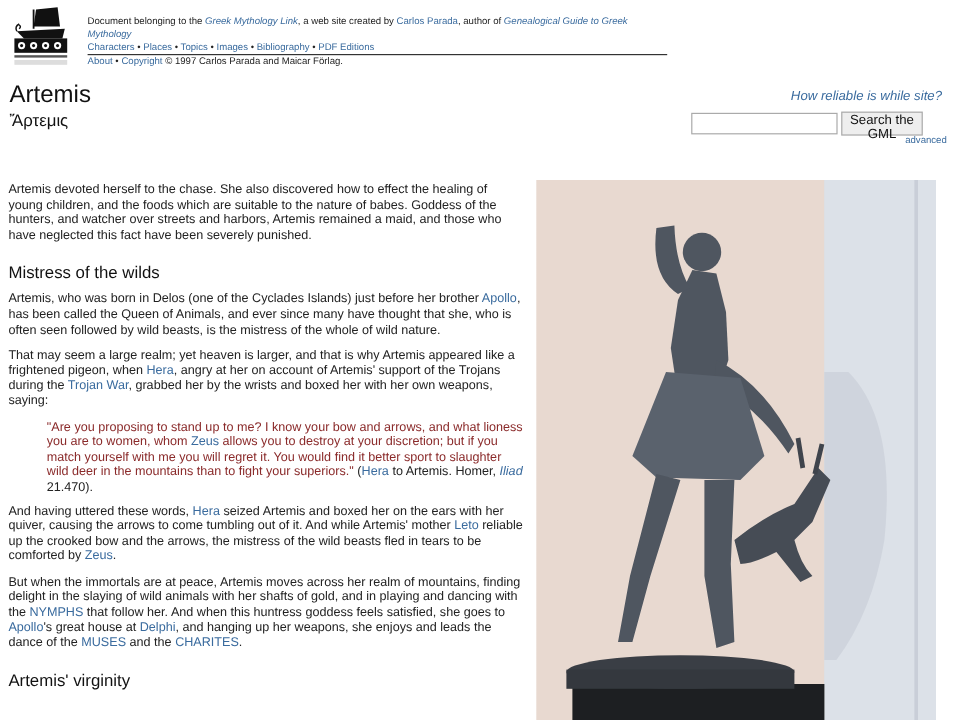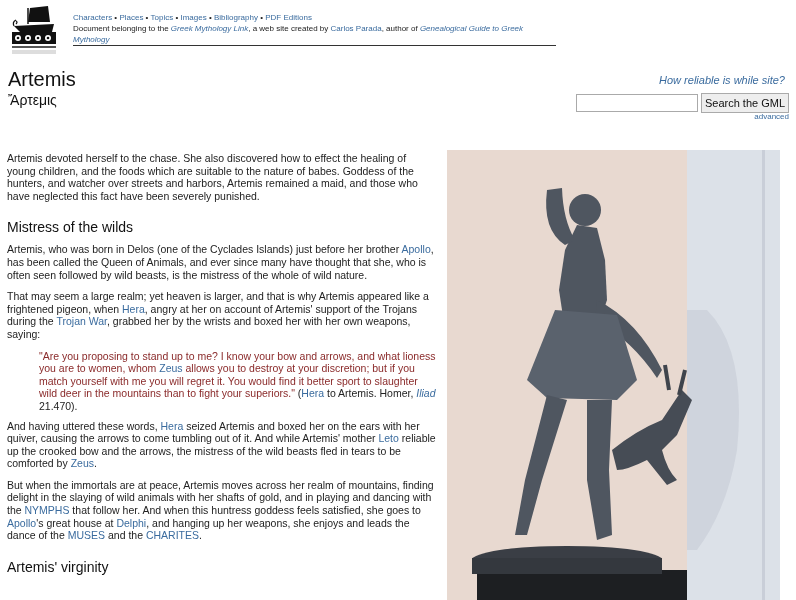--- a/index.html
+++ b/index.html
@@ -15,21 +15,21 @@
   .logo { position: absolute; left: 8px; top: 4px; width: 54px; height: 50px; }
   .header-text { position: absolute; left: 73px; top: 12px; width: 483px; font-size: 8px; line-height: 11px; color: #222; }
   .header-text .it { font-style: italic; }
   .header-rule { position: absolute; left: 73px; top: 45px; width: 483px; height: 1px; background: #333; }
   
   .title { position: absolute; left: 8px; top: 68px; font-size: 20px; color: #111; }
   .subtitle { position: absolute; left: 8px; top: 92px; font-size: 14px; color: #111; }
   
   .reliable { position: absolute; right: 11px; top: 74px; font-size: 11px; font-style: italic; color: #3a6b9e; }
   .search-input { position: absolute; left: 576px; top: 94px; width: 122px; height: 18px; border: 1px solid #aaa; background: #fff; padding: 1px 3px; font-size: 11px; font-family: "Liberation Sans", sans-serif; }
-  .search-btn { position: absolute; left: 701px; top: 93px; width: 88px; height: 20px; border: 1px solid #aaa; background: #eee; font-size: 11px; color: #111; font-family: "Liberation Sans", sans-serif; padding: 0; cursor: pointer; }
+  .search-btn { position: absolute; left: 701px; top: 93px; width: 68px; height: 20px; border: 1px solid #aaa; background: #eee; font-size: 11px; color: #111; font-family: "Liberation Sans", sans-serif; padding: 0; cursor: pointer; }
   .advanced { position: absolute; right: 7px; top: 112px; font-size: 8px; color: #3a6b9e; }
   
   .main { position: absolute; left: 7px; top: 152px; width: 430px; font-size: 10.5px; line-height: 12.6px; }
   .main p { margin: 0 0 9px 0; }
   .main h2 { margin: 17px 0 8px 0; font-size: 14px; font-weight: normal; color: #111; line-height: 16px; }
   .quote { margin: 0 0 7px 32px !important; color: #8a2a2a; }
   .quote .plain { color: #222; }
   .quote em { font-style: italic; }
   
   .statue { position: absolute; left: 447px; top: 150px; width: 333px; height: 450px; overflow: hidden;
@@ -57,24 +57,27 @@
         <circle cx="30" cy="34" r="1.3"></circle>
         <circle cx="40" cy="34" r="1.3"></circle>
     </g>
     <rect x="4" y="42" width="44" height="2" fill="#555"></rect>
     <rect x="4" y="46" width="44" height="4" fill="#ddd"></rect>
   </svg>
 </div>
 
 <div class="header-text">
   <div>
+    <span>Document belonging to the </span><a class="it" href="#">Greek Mythology Link</a><span>, a web site created by </span><a href="#">Carlos Parada</a><span>, author of </span><a class="it" href="#">Genealogical Guide to Greek Mythology</a>
+  </div>
+  <div>
     <a href="#">Characters</a><span> • </span><a href="#">Places</a><span> • </span><a href="#">Topics</a><span> • </span><a href="#">Images</a><span> • </span><a href="#">Bibliography</a><span> • </span><a href="#">PDF Editions</a>
   </div>
   <div>
-    <span>Document belonging to the </span><a class="it" href="#">Greek Mythology Link</a><span>, a web site created by </span><a href="#">Carlos Parada</a><span>, author of </span><a class="it" href="#">Genealogical Guide to Greek Mythology</a>
+    <a href="#">About</a><span> • </span><a href="#">Copyright</a><span> © 1997 Carlos Parada and Maicar Förlag.</span>
   </div>
 </div>
 <div class="header-rule"></div>
 
 <div class="title">Artemis</div>
 <div class="subtitle">Ἄρτεμις</div>
 
 <a class="reliable" href="#">How reliable is while site?</a>
 <input class="search-input" type="text" value="" style="">
 <button class="search-btn">Search the GML</button>

